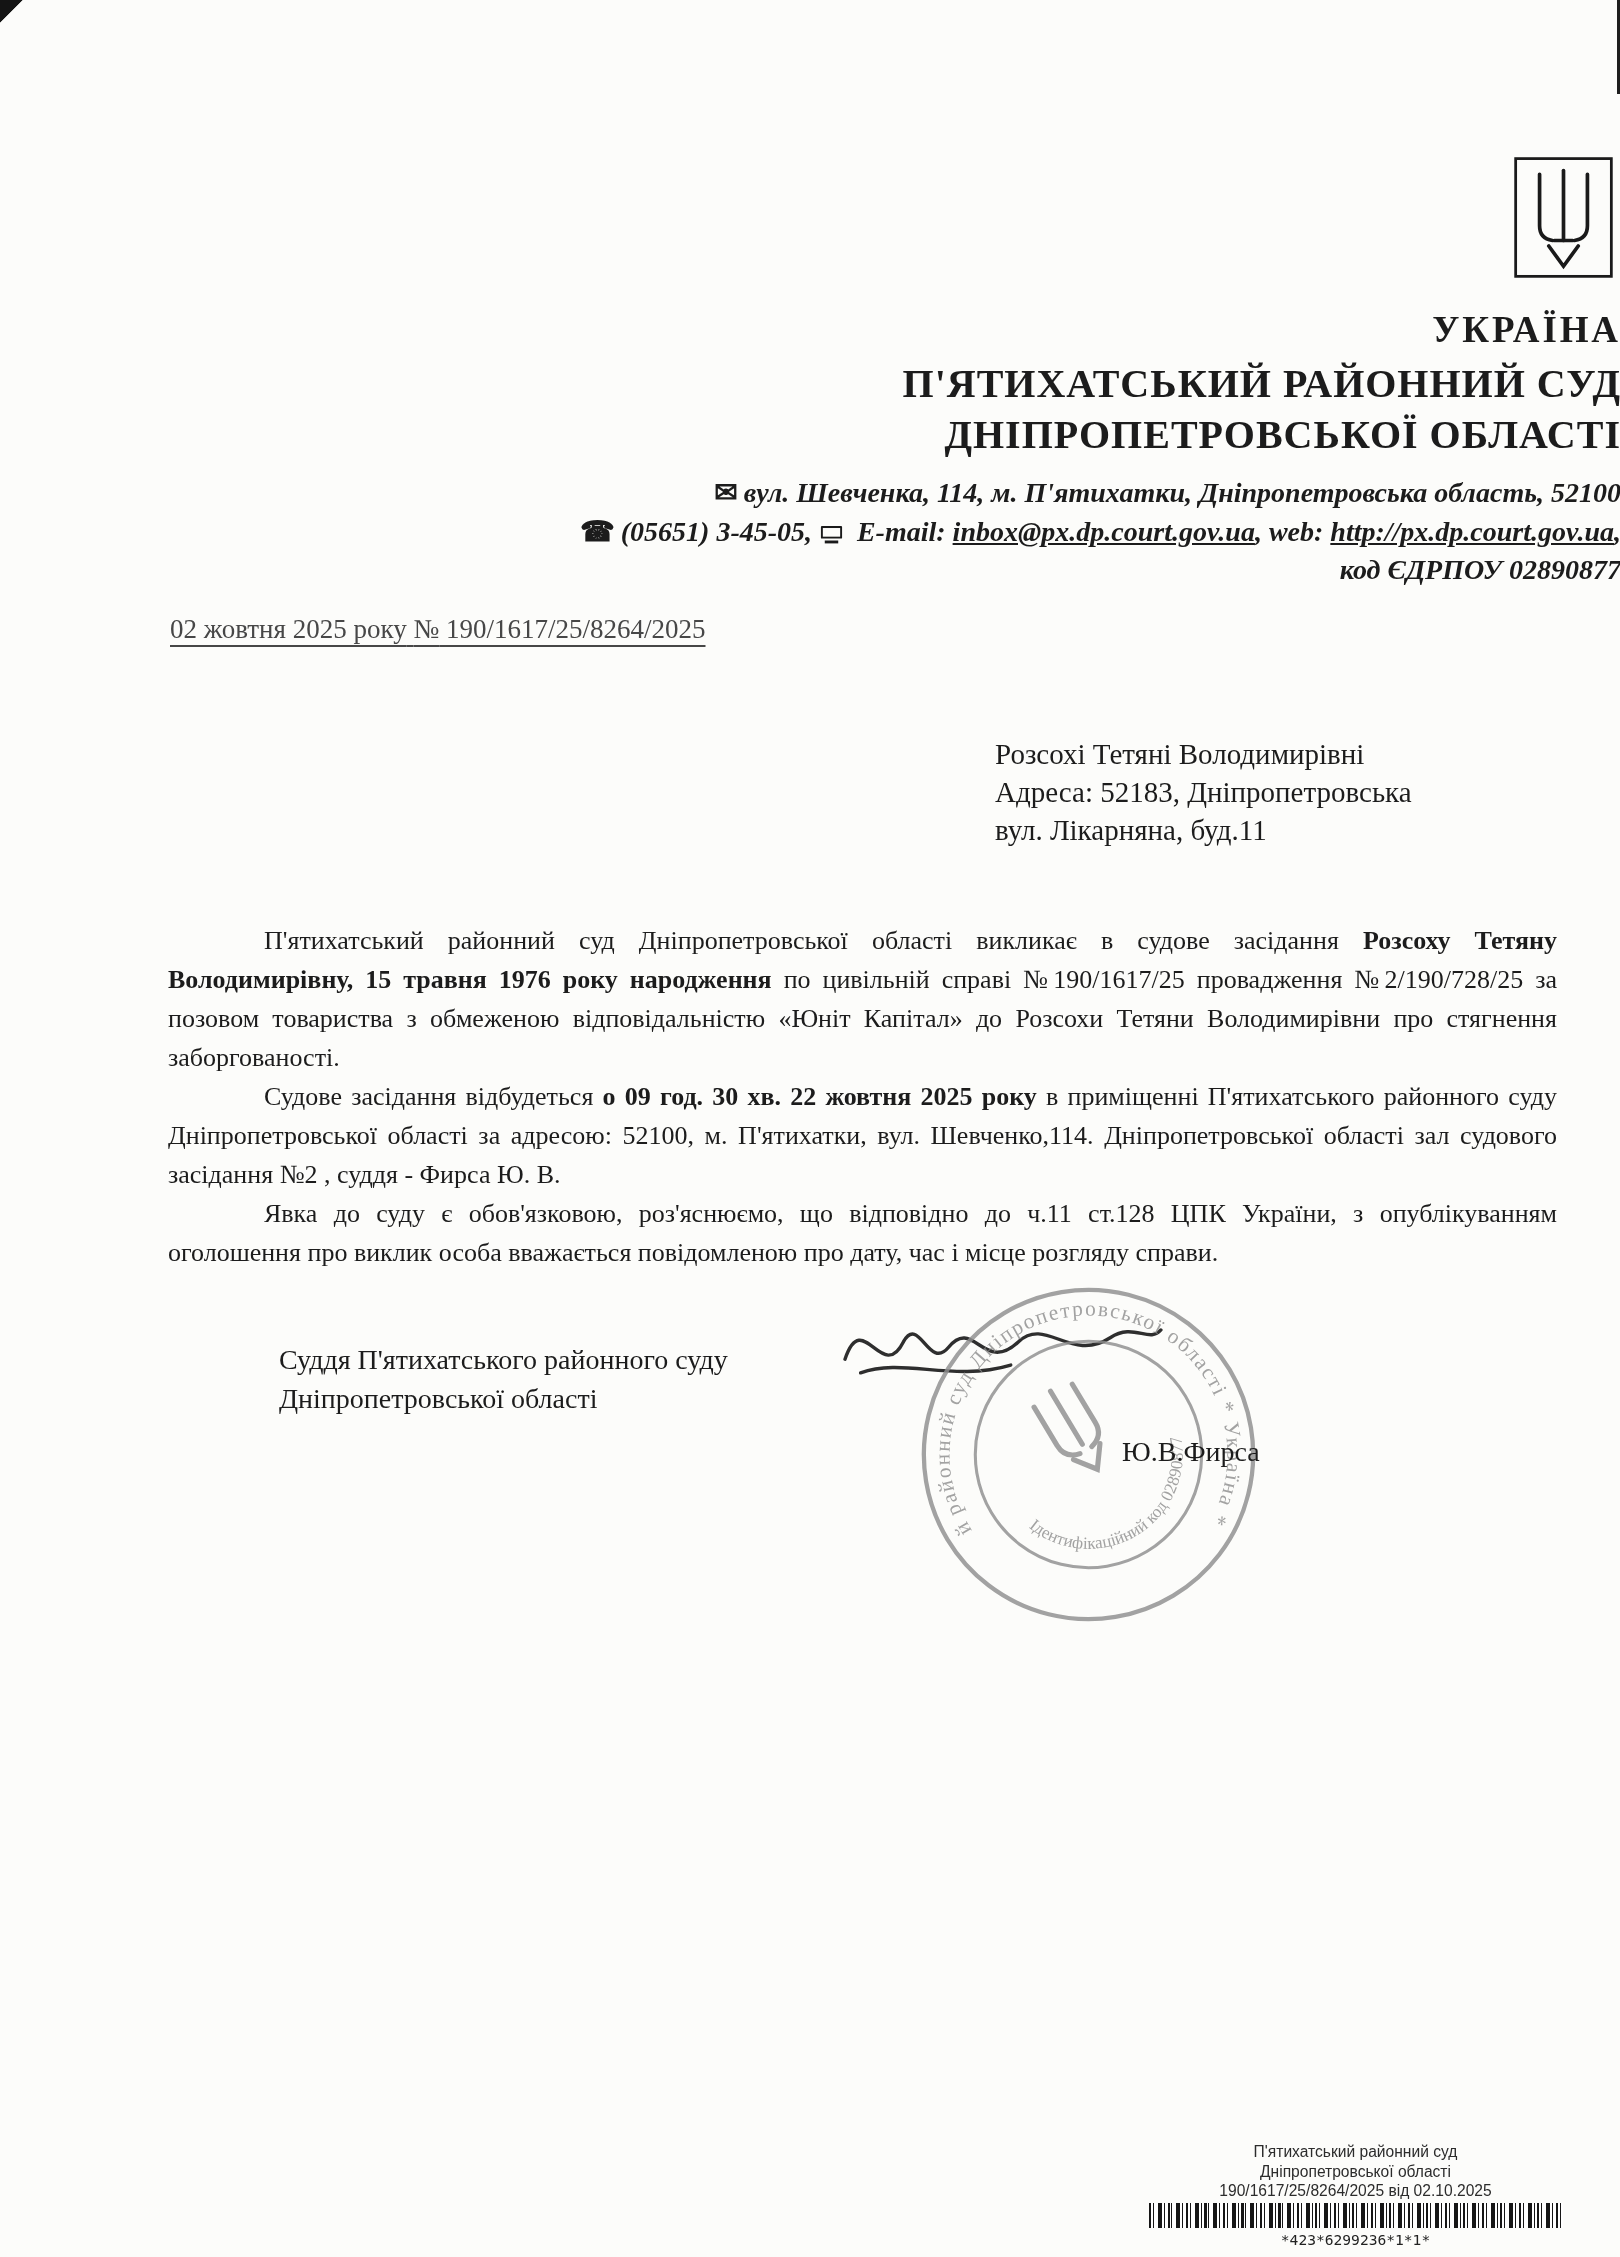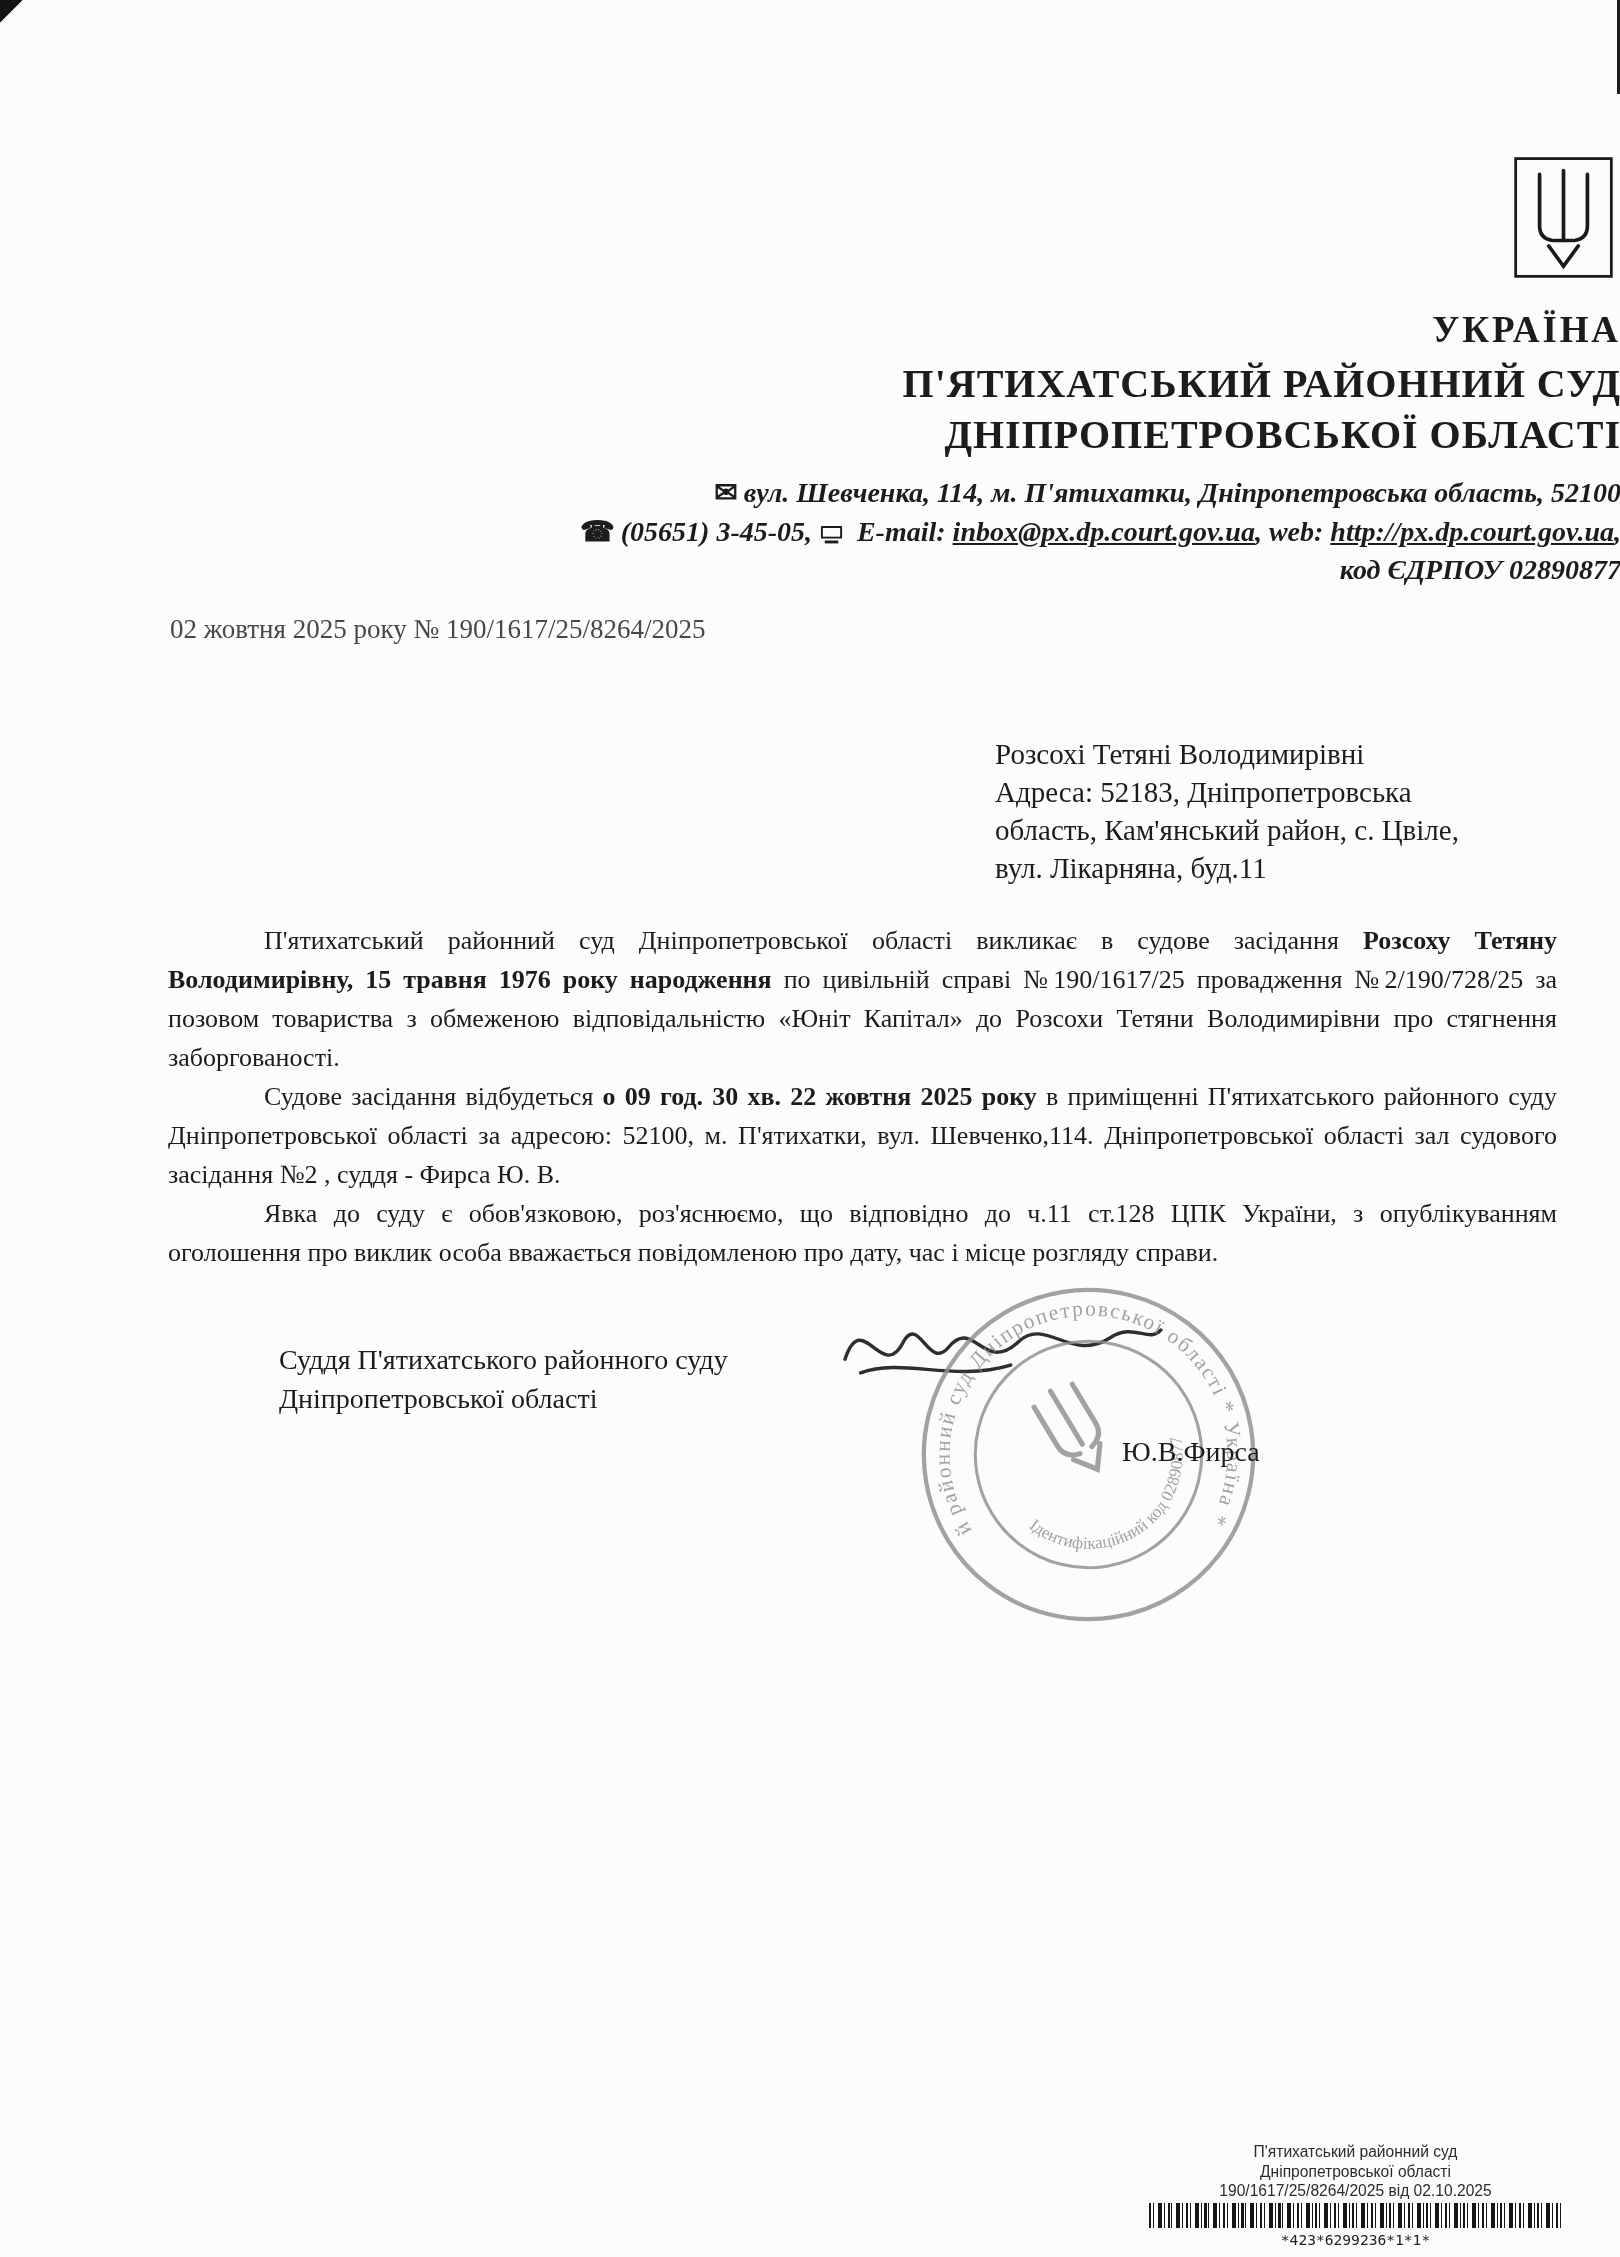--- a/index.html
+++ b/index.html
@@ -26,21 +26,21 @@
   .addr, .contact, .edrpou { font-size:28px; font-weight:bold; font-style:italic; }
   .addr { margin-top:17.6px; }
   .contact { margin-top:5.9px; }
   .edrpou { margin-top:6px; }
   .ic { display:inline-block; font-style:normal; margin:0 5.9px 0 0; }
   .ic svg { vertical-align:-3.9px; }
   .lnk { text-decoration:underline; }
 
   
   .refline { position:absolute; left:170px; top:614px; font-size:27px; color:#474747;
-    text-underline-offset:6.8px; }
+    text-decoration:underline; text-underline-offset:6.8px; }
 
   
   .recipient { position:absolute; left:995px; top:735px; width:507px;
     font-size:29px; line-height:38px; }
 
   
   .body { position:absolute; left:168px; top:921px; width:1389px;
     font-size:26px; line-height:39px; text-align:justify; }
   .body p { margin:0; text-indent:96px; }
 
@@ -101,21 +101,20 @@
 
   <div class="refline">
     <span>02 жовтня 2025 року</span>
     <span>№</span>
     <span>190/1617/25/8264/2025</span>
   </div>
 
   <div class="recipient">
     <div>Розсохі Тетяні Володимирівні</div>
     <div>Адреса: 52183, Дніпропетровська</div>
-    <div>область, Кам'янський район, с. Цвіле,</div>
     <div>вул. Лікарняна,  буд.11</div>
   </div>
 
   <div class="body">
     <p><span>П'ятихатський районний суд Дніпропетровської області викликає в судове засідання </span><b>Розсоху Тетяну Володимирівну, 15 травня 1976 року народження</b><span> по цивільній справі №190/1617/25 провадження №2/190/728/25 за позовом товариства з обмеженою відповідальністю «Юніт Капітал» до Розсохи Тетяни Володимирівни про стягнення заборгованості.</span></p>
     <p><span>Судове засідання відбудеться </span><b>о 09 год.  30 хв. 22 жовтня 2025  року</b><span> в приміщенні  П'ятихатського районного суду Дніпропетровської області за адресою: 52100, м. П'ятихатки, вул. Шевченко,114. Дніпропетровської області зал судового засідання  №2 , суддя - Фирса Ю. В.</span></p>
     <p><span>Явка до суду є обов'язковою, роз'яснюємо, що відповідно до ч.11 ст.128 ЦПК України, з опублікуванням  оголошення про виклик особа вважається повідомленою про дату, час і місце розгляду справи.</span></p>
   </div>
 
   <div class="stamp">

